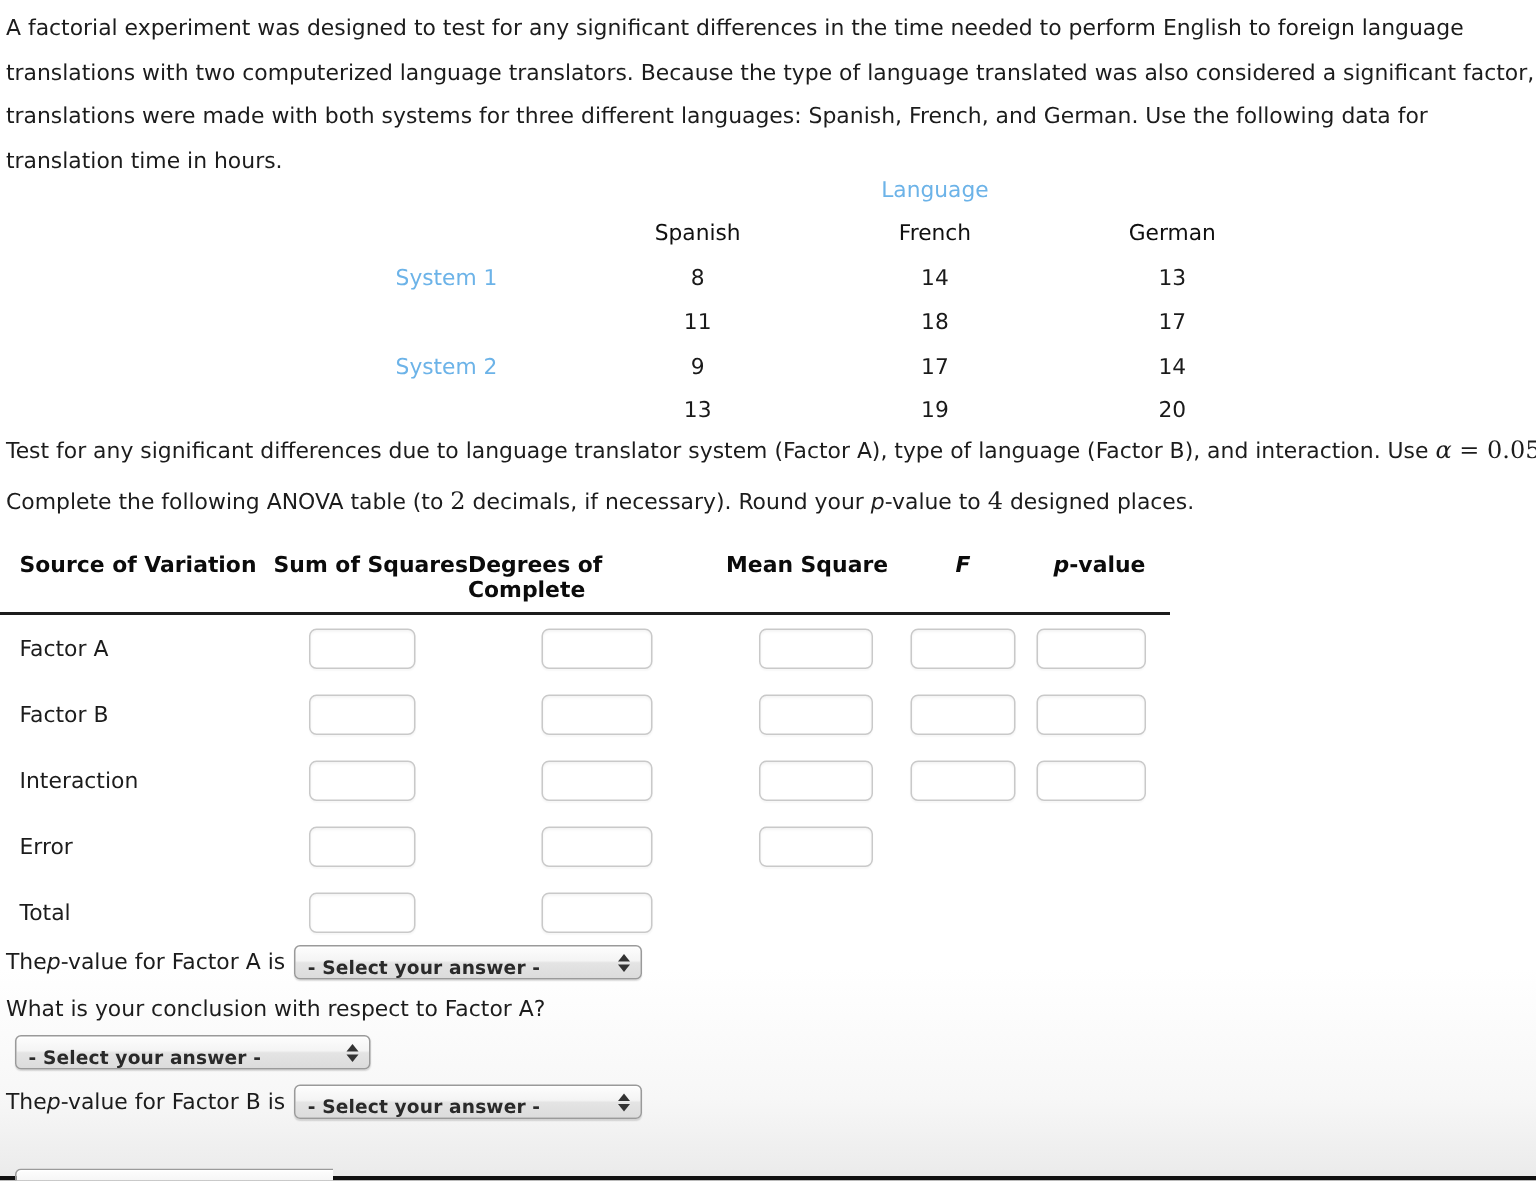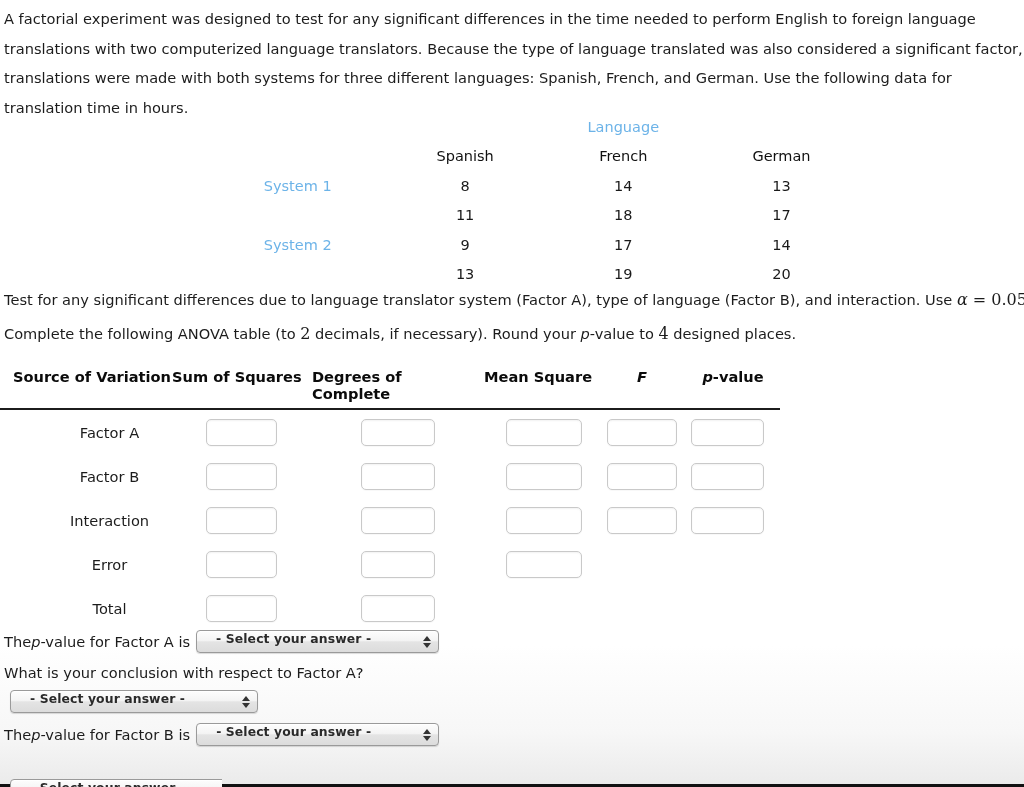--- a/index.html
+++ b/index.html
@@ -107,38 +107,37 @@
     display: flex;
     align-items: flex-start;
     font-weight: bold;
     font-size: 14.6px;
     color: #0b0b0b;
     border-bottom: 2px solid #1c1c1c;
     padding-bottom: 6px;
     width: 780px;
   }
   .h-source { width: 172px; padding-left: 13px; box-sizing: border-box; }
-  .h-ss     { width: 140px; }
+  .h-ss     { width: 140px; text-align: right; }
   .h-df     { width: 172px; }
   .h-ms     { width: 112px; }
   .h-f      { width: 92px; text-align: center; }
   .h-p      { width: 90px; text-align: center; }
 
   .anova-row {
     display: flex;
     align-items: center;
     height: 44px;
   }
   .r-label {
     width: 206px;
     padding-left: 13px;
     box-sizing: border-box;
     font-size: 14.6px;
     color: #1c1c1c;
-    text-align: center;
   }
   .cell { box-sizing: border-box; }
   .c-ss { width: 155px; }
   .c-df { width: 145px; }
   .c-ms { width: 101px; }
   .c-f  { width: 84px; }
   .c-p  { width: 90px; }
 
   .ans-input {
     box-sizing: border-box;
@@ -171,30 +170,30 @@
   }
   #q-pa { top: 630px; }
   #q-ca { top: 664px; }
   #sel-ca-wrap { top: 690px; left: 10px; }
   #q-pb { top: 723px; }
   #q-cb { top: 756px; }
 
   .aqua-select {
     position: relative;
     display: inline-flex;
-    align-items: flex-start;
+    align-items: flex-end;
     height: 21px;
     border: 1px solid #9a9a9a;
     border-radius: 4px;
     background: linear-gradient(to bottom, #fdfdfd 0%, #f4f4f4 45%, #e4e4e4 52%, #dcdcdc 100%);
     box-shadow: 0 1px 1px rgba(0,0,0,0.14), inset 0 1px 0 rgba(255,255,255,0.9);
     font-size: 12.4px;
     font-weight: bold;
     color: #2a2a2a;
-    padding: 0 22px 0 19px;
+    padding: 0 22px 0 8px;
     margin-left: 6px;
     cursor: default;
     user-select: none;
   }
   .aqua-select.standalone { margin-left: 0; }
   .sel-w1 { width: 200px; }
   .sel-w2 { width: 205px; }
   .sel-text {
     flex: 1;
     text-align: left;

